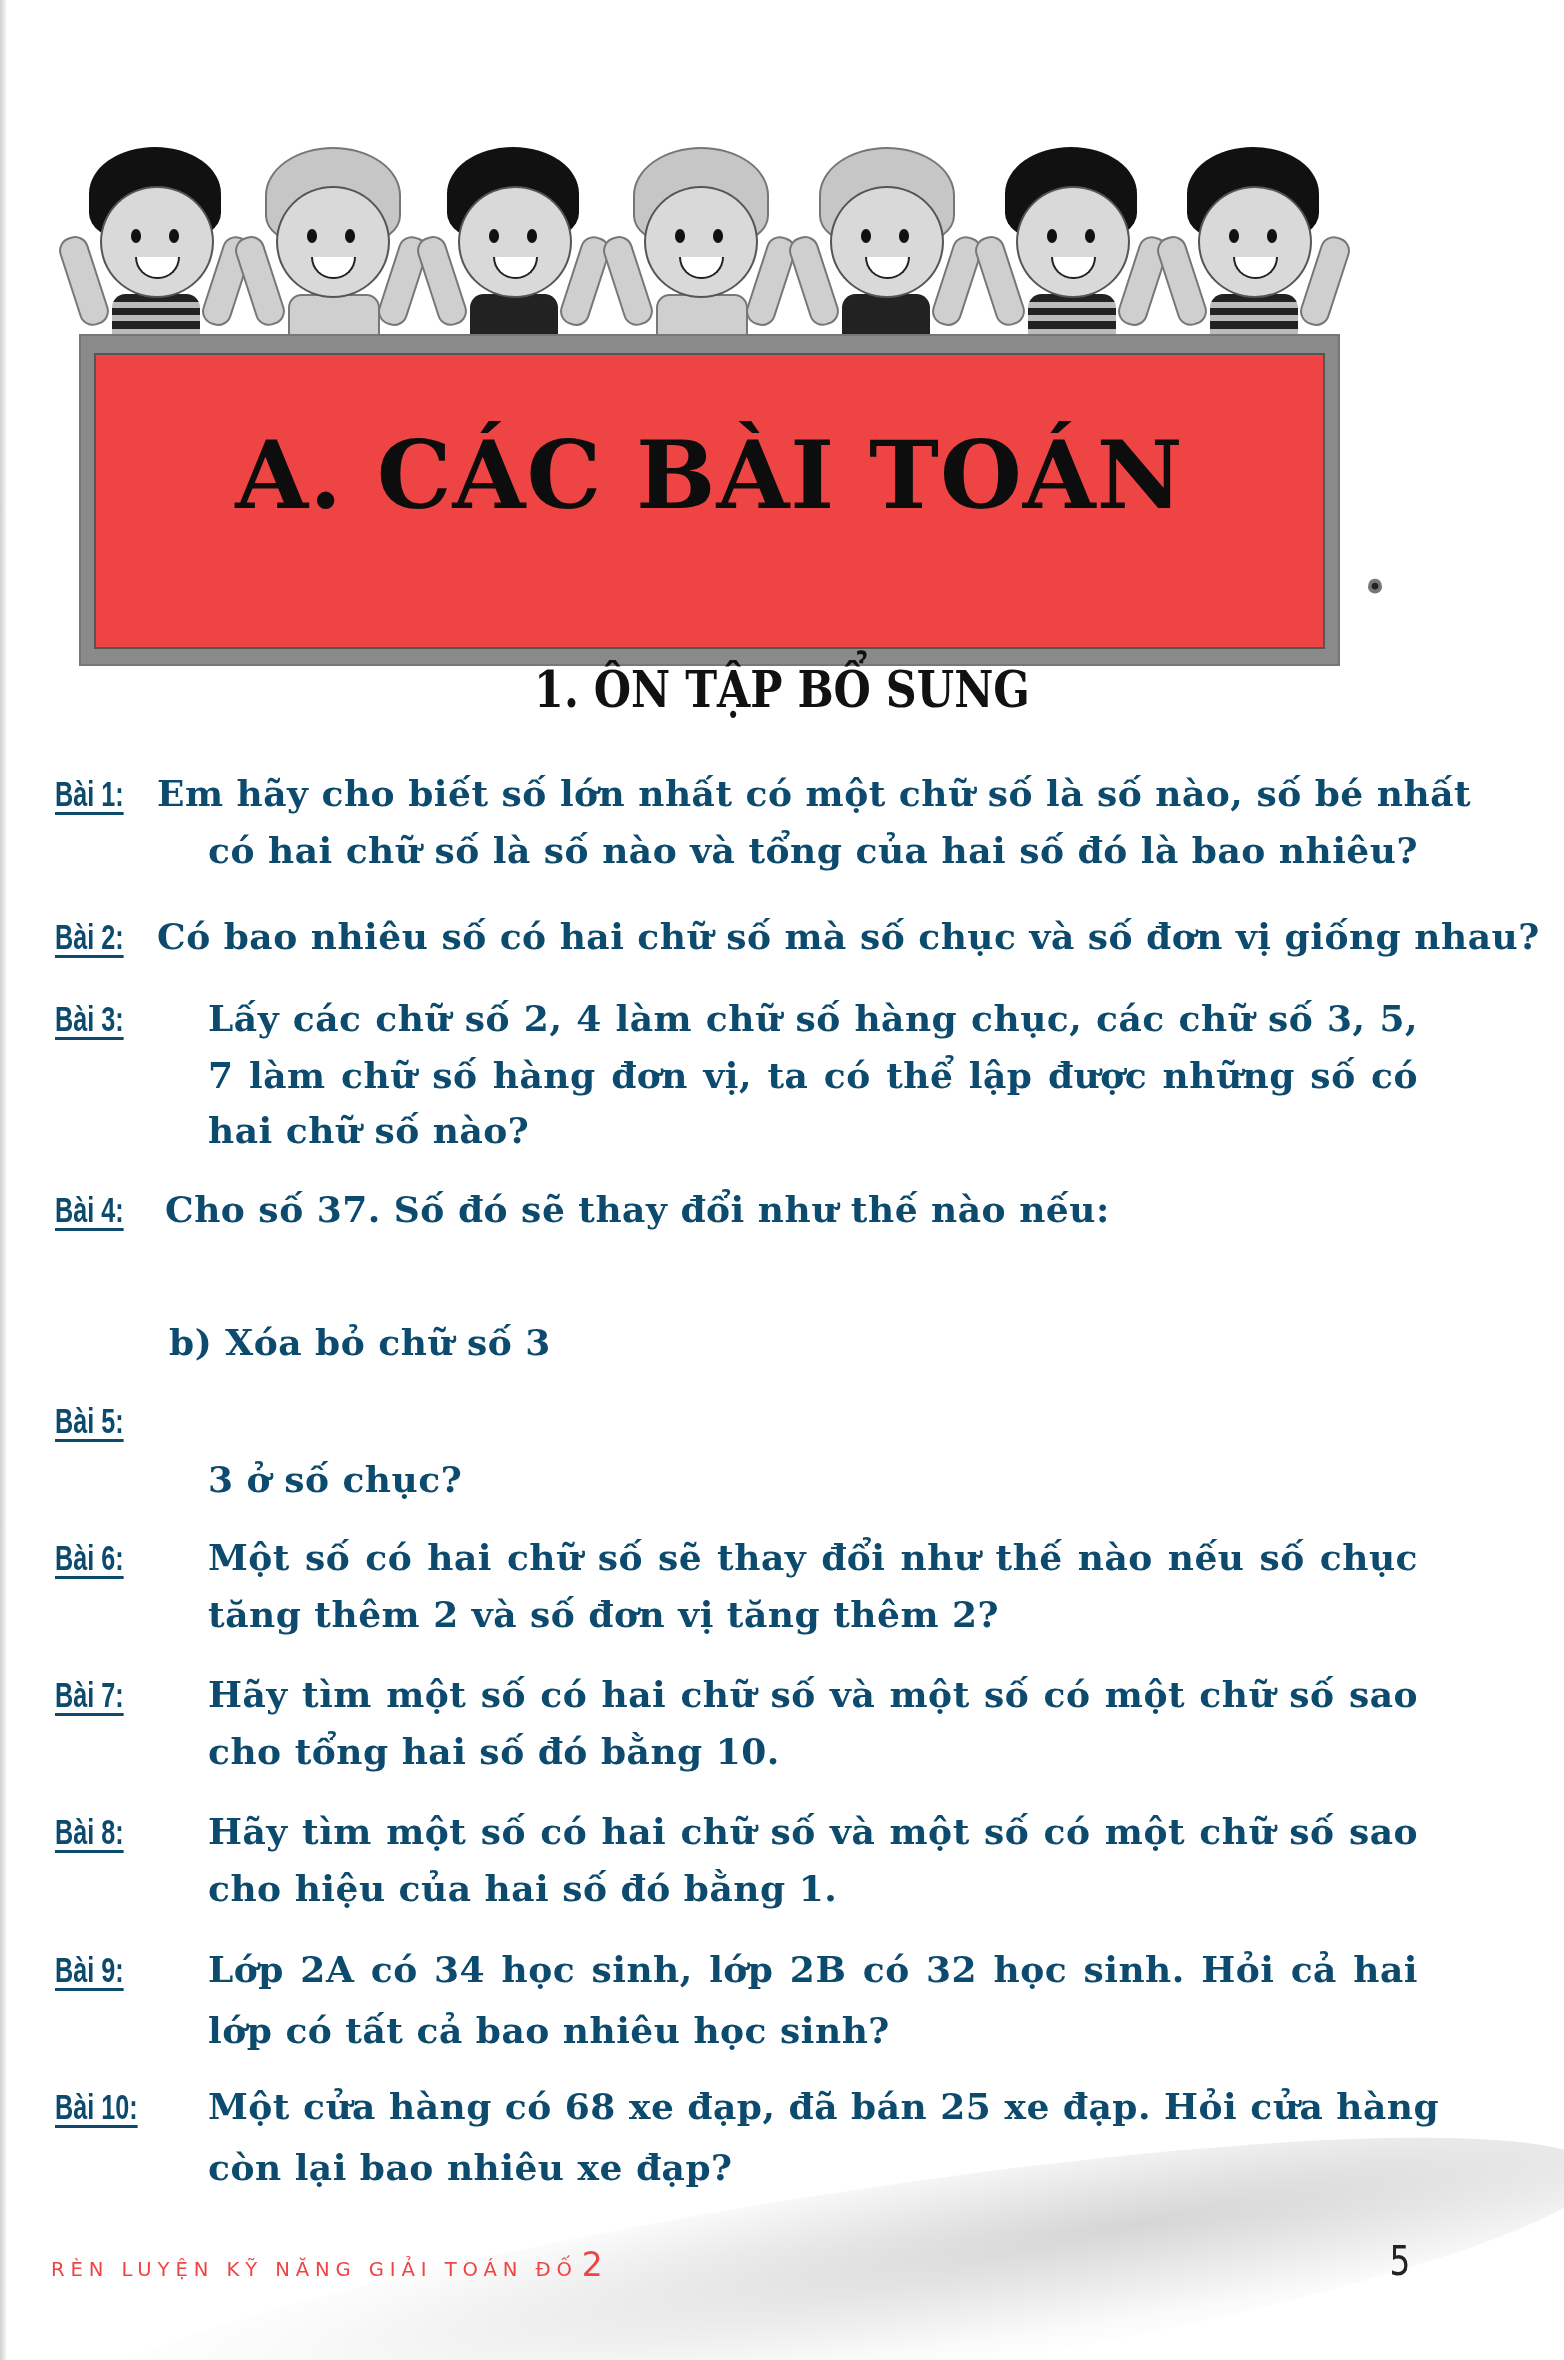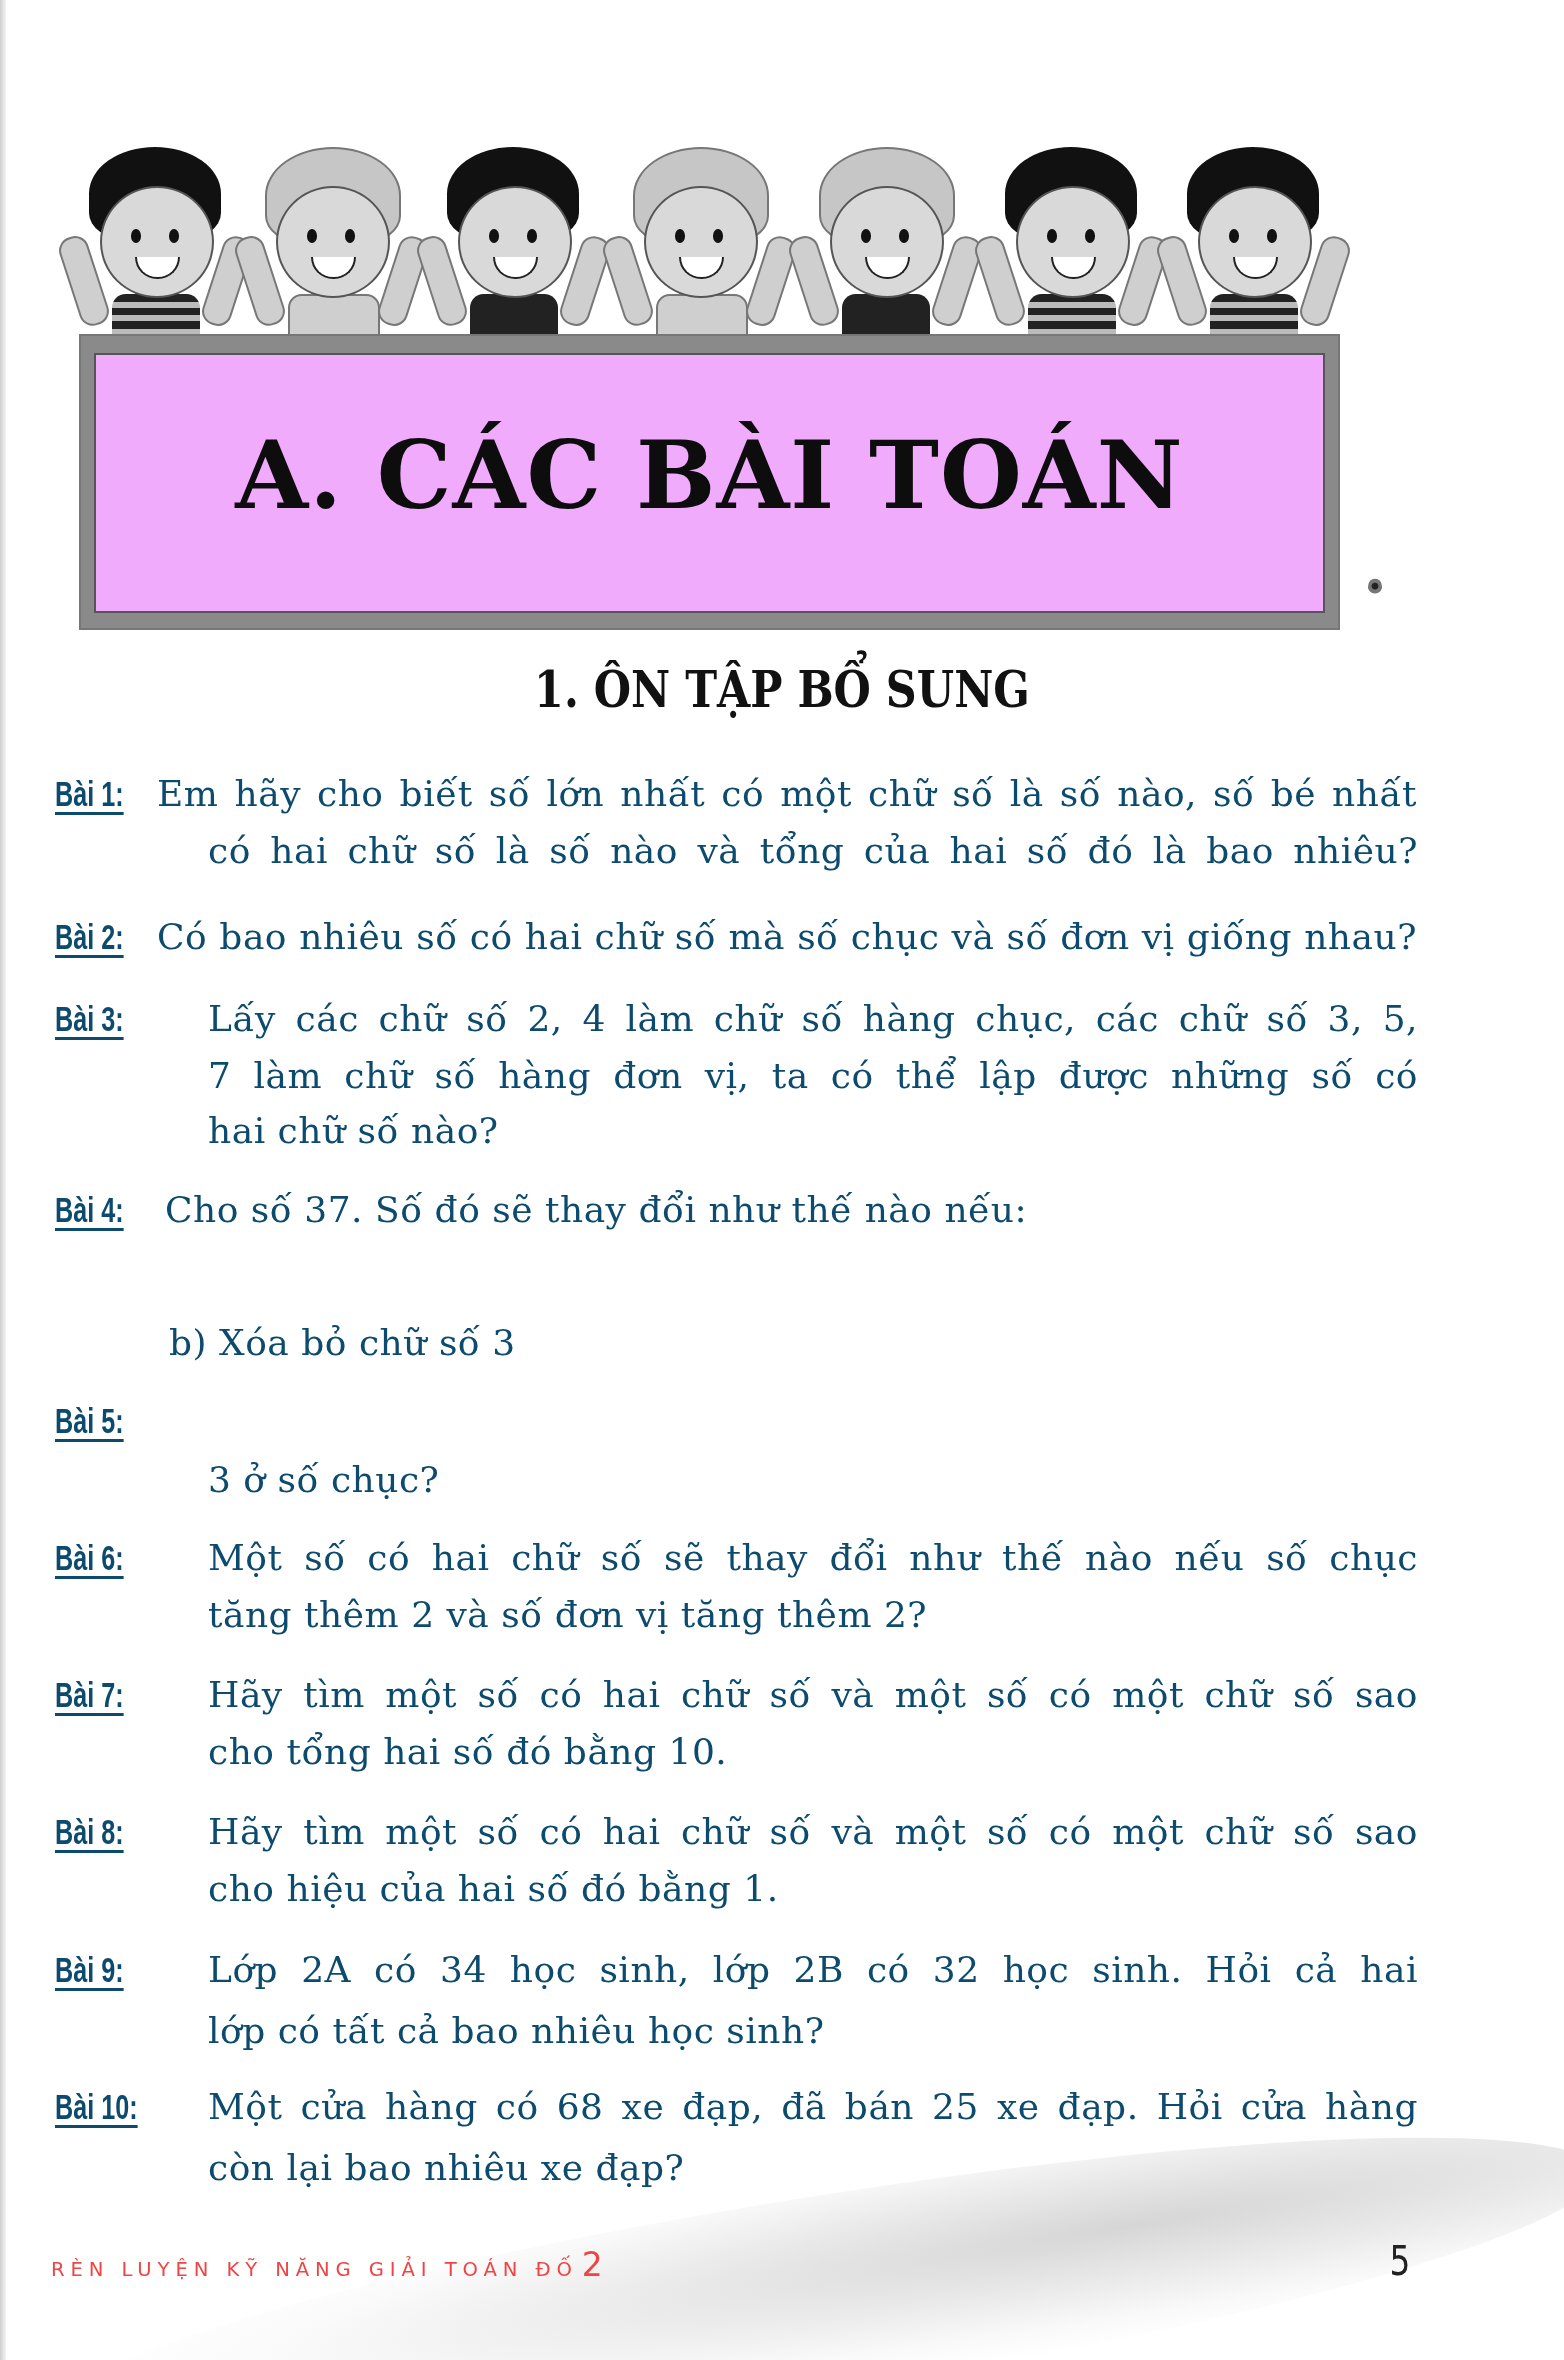--- a/index.html
+++ b/index.html
@@ -17,38 +17,38 @@
   .kid .eye.l { left: 29px; } .kid .eye.r { left: 67px; }
   .kid .mouth { position: absolute; left: 33px; top: 69px; width: 41px; height: 19.6px; border-radius: 0 0 29px 29px; background: #fff; border: 2.9px solid #222; border-top: none; }
   .kid .body { position: absolute; left: 43px; top: 157px; width: 88px; height: 54px; border-radius: 13.7px 13.7px 0 0; }
   .kid .arm { position: absolute; top: 98px; width: 25.5px; height: 88px; background: #cfcfcf; border-radius: 13.7px; border: 2px solid #777; }
   .kid .arm.l { left: 0; transform: rotate(-18deg); } .kid .arm.r { right: 0; transform: rotate(18deg); }
   .dark .hair { background: #111; } .light .hair { background: #c6c6c6; border: 2.9px solid #777; }
   .stripe { background: repeating-linear-gradient(#222 0 7.8px, #bbb 7.8px 13.7px); }
   .solid { background: #222; } .pale { background: #cfcfcf; border: 2px solid #777; }
 
   
-  .banner { position: absolute; left: 81px; top: 336px; width: 1257px; height: 292px; box-sizing: border-box;
-    border: 13.7px solid #8a8a8a; border-top-width: 17.6px; border-bottom-width: 15.7px; background: #f0abfc;
+  .banner { position: absolute; left: 81px; top: 336px; width: 1257px; height: 328px; box-sizing: border-box;
+    border: 13.7px solid #8a8a8a; border-top-width: 17.6px; border-bottom-width: 15.7px; background: #ef4444;
     box-shadow: inset 0 0 0 2px #555, 0 0 0 2px #777; }
   .banner-title { position: absolute; left: 0; right: 0; top: 67px; text-align: center;
     font-family: "DejaVu Serif", serif; font-weight: bold; font-size: 94px; letter-spacing: 1px; color: #0d0d0d; }
   .pin-icon { position: absolute; left: 1368px; top: 578px; width: 13.7px; height: 17.6px; border-radius: 50%;
     background: radial-gradient(circle at 50% 45%, #222 0 2.9px, #777 3.9px 6.9px, transparent 7.8px); }
 
   
   .section-title { position: absolute; left: 0; right: 0; top: 659px; text-align: center;
     font-family: "DejaVu Serif", serif; font-weight: bold; font-size: 51px; transform: scaleX(0.84); transform-origin: 50% 50%; color: #111; }
 
   
   .ex { position: absolute; left: 55px; width: 1362px; font-family: "DejaVu Serif", serif; font-size: 36px; line-height: 57px; color: #0c4a6e; }
   .label { font-family: "Liberation Sans", sans-serif; font-weight: bold; font-size: 35px; text-decoration: underline;
     text-decoration-thickness: 2.9px; text-underline-offset: 5.9px; display: inline-block; transform: scaleX(0.72); transform-origin: 0 50%; }
   .lab-cell { position: absolute; left: 0; top: 0; width: 157px; white-space: nowrap; }
-  .line { position: absolute; white-space: nowrap; letter-spacing: 0.5px; }
+  .line { position: absolute; white-space: nowrap; letter-spacing: 0.5px; font-weight: bold; }
   .justify { text-align: justify; text-align-last: justify; }
 
   
   .swoosh { position: absolute; left: 39px; top: 2196px; width: 1568px; height: 196px; border-radius: 50%;
     background: radial-gradient(ellipse at 70% 40%, rgba(180,180,180,0.55), rgba(220,220,220,0.15) 55%, transparent 70%);
     transform: rotate(-9deg); }
   .footer-book { position: absolute; left: 51px; top: 2245px; font-family: "DejaVu Sans", sans-serif; font-size: 19.6px; letter-spacing: 5.9px; color: #ef4444; }
   .footer-grade { font-size: 33px; letter-spacing: 0; margin-left: 3.9px; }
   .page-number { position: absolute; left: 1387px; top: 2237px; font-family: "DejaVu Sans", sans-serif; font-size: 41px; color: #222; transform: scaleX(0.8); }
 </style>

